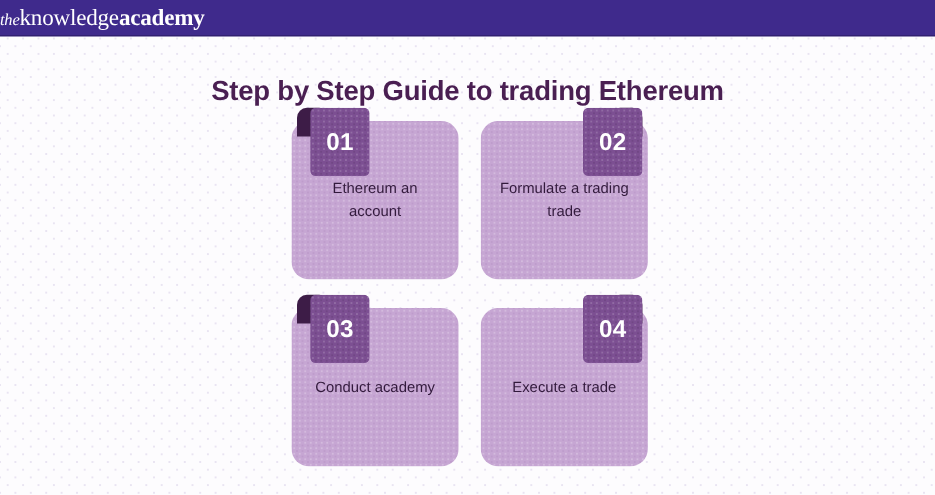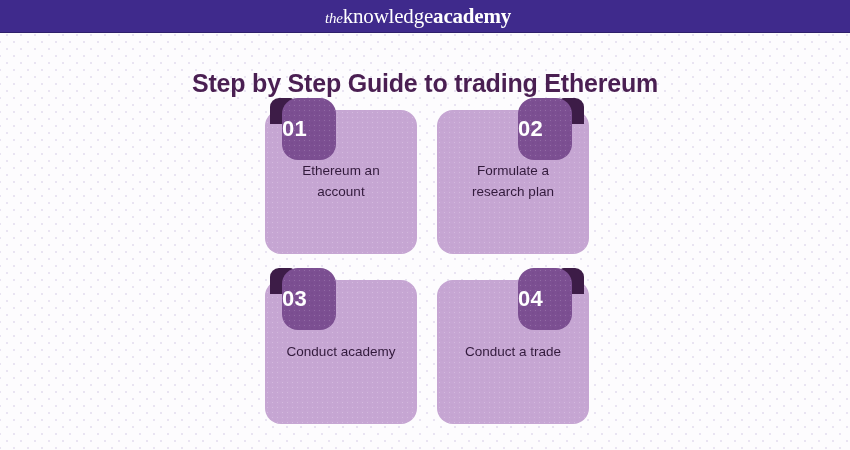--- a/index.html
+++ b/index.html
@@ -30,21 +30,21 @@
 
   
   .header-bar {
     position: absolute;
     top: 0; left: 0;
     width: 850px;
     height: 33px;
     background: #3f2a8c;
     display: flex;
     align-items: center;
-    justify-content: center;
+    justify-content: flex-start;
     box-sizing: border-box;
     padding-right: 14px;
     border-bottom: 1px solid #2e1f6b;
   }
   .brand-logo {
     color: #ffffff;
     font-family: "Liberation Serif", serif;
     font-size: 21px;
     letter-spacing: -0.2px;
     white-space: nowrap;
@@ -120,34 +120,34 @@
     z-index: 1;
   }
   .step-card.badge-left .badge-fold  { left: 5px;  border-radius: 9px 4px 0 0; }
   .step-card.badge-right .badge-fold { right: 5px; border-radius: 4px 9px 0 0; }
 
   .step-badge {
     position: absolute;
     top: 0;
     width: 54px;
     height: 62px;
-    border-radius: 16px;
+    border-radius: 5px;
     background-color: #7c4f92;
     background-image:
       radial-gradient(rgba(255,255,255,0.16) 0.7px, transparent 0.8px),
       radial-gradient(rgba(45,20,55,0.14) 0.7px, transparent 0.8px);
     background-size: 5px 5px, 5px 5px;
     background-position: 0 0, 2.5px 2.5px;
     display: flex;
     align-items: center;
-    justify-content: flex-start;
+    justify-content: center;
     z-index: 2;
   }
   .step-card.badge-left .step-badge  { left: 17px; }
-  .step-card.badge-right .step-badge { right: 17px; margin-left: 42px; }
+  .step-card.badge-right .step-badge { right: 5px; margin-left: 42px; }
 
   .step-number {
     color: #ffffff;
     font-size: 22px;
     font-weight: 700;
     letter-spacing: 0.2px;
     line-height: 1;
   }
 
   .card-label {
@@ -192,35 +192,35 @@
       </div>
       <div class="card-label">Ethereum an account</div>
     </div>
 
     <div class="step-card badge-right">
       <div class="badge-fold"></div>
       <div class="card-body"></div>
       <div class="step-badge">
         <span class="step-number">02</span>
       </div>
-      <div class="card-label">Formulate a research plan</div>
+      <div class="card-label">Formulate a trading trade</div>
     </div>
 
     <div class="step-card badge-left">
       <div class="badge-fold"></div>
       <div class="card-body"></div>
       <div class="step-badge">
         <span class="step-number">03</span>
       </div>
       <div class="card-label">Conduct academy</div>
     </div>
 
     <div class="step-card badge-right">
       <div class="badge-fold"></div>
       <div class="card-body"></div>
       <div class="step-badge">
         <span class="step-number">04</span>
       </div>
-      <div class="card-label">Conduct a trade</div>
+      <div class="card-label">Execute a trade</div>
     </div>
 
   </div>
 </div>
 
 </body></html>

